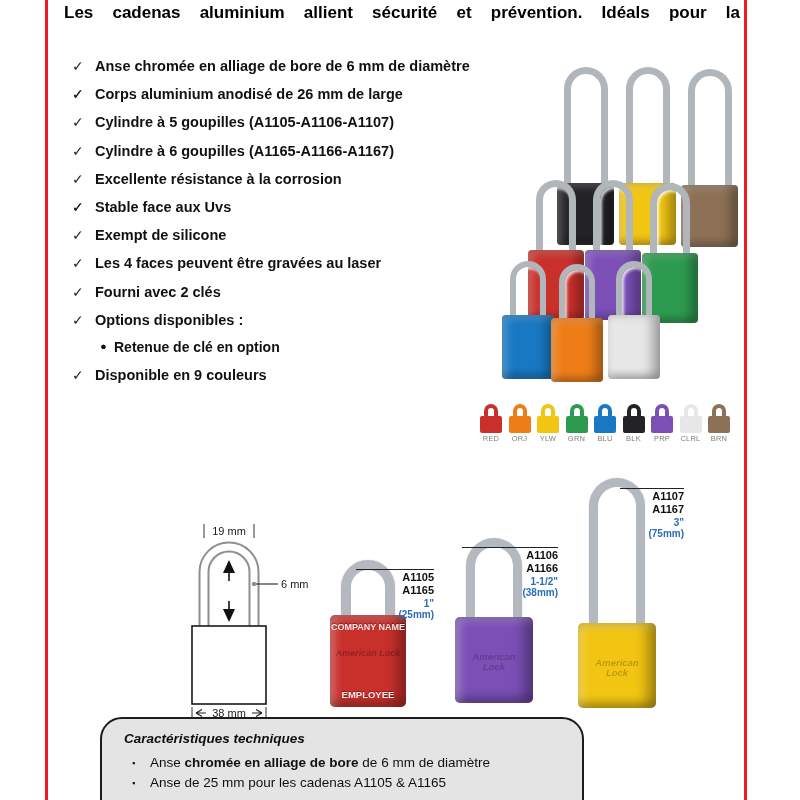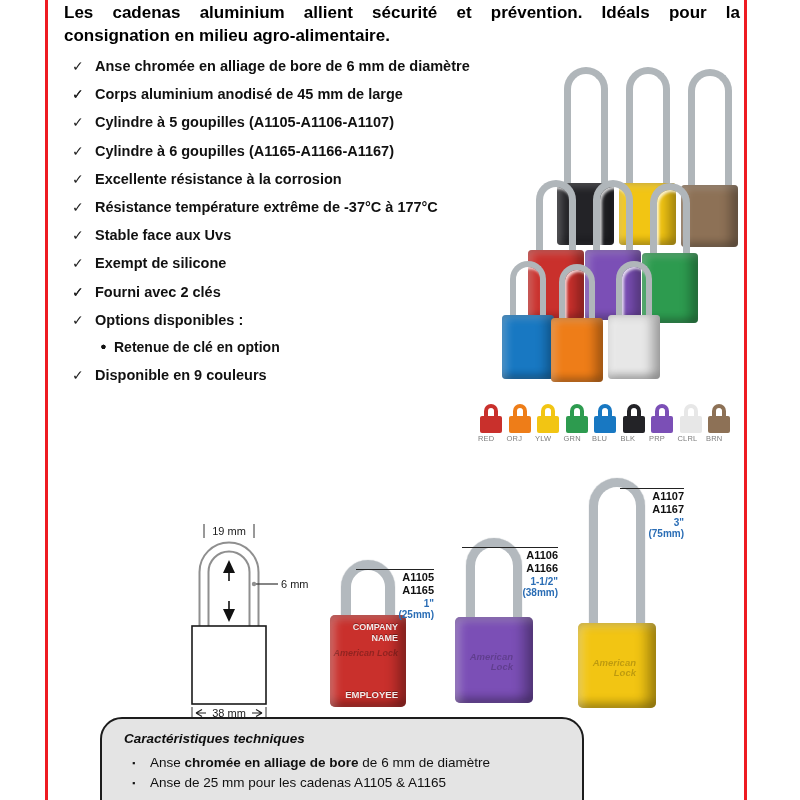--- a/index.html
+++ b/index.html
@@ -40,21 +40,21 @@
   .gp-mid .gp-body{height:70px;}
   .gp-front{width:52px;height:118px;} .gp-front .gp-shackle{width:36px;height:70px;border-width:6px;}
   .gp-front .gp-body{height:64px;}
   .gp-0{left:57px;top:11px;} .gp-1{left:119px;top:11px;} .gp-2{left:181px;top:13px;}
   .gp-3{left:28px;top:124px;} .gp-4{left:85px;top:124px;} .gp-5{left:142px;top:127px;}
   .gp-6{left:2px;top:205px;} .gp-7{left:51px;top:208px;} .gp-8{left:108px;top:205px;}
 
   
   #legend{position:absolute;left:478px;top:404px;width:254px;height:46px;display:flex;
           justify-content:space-between;}
-  .lg-item{width:26px;}
+  .lg-item{width:26px;text-align:center;}
   .lg-lock{position:relative;width:22px;height:29px;margin:0 auto;}
   .lg-shackle{position:absolute;left:50%;transform:translateX(-50%);top:0;width:14px;height:14px;
           box-sizing:border-box;border:4px solid #ccc;border-bottom:none;border-radius:8px 8px 0 0;}
   .lg-body{position:absolute;left:0;right:0;top:12px;height:17px;border-radius:2px;}
   .lg-label{margin-top:1px;font-size:7.5px;letter-spacing:.2px;color:#7d7d7d;line-height:9px;}
 
   
   #diagram{position:absolute;left:166px;top:518px;}
 
   
@@ -67,21 +67,21 @@
                      inset 0 -6px 8px rgba(0,0,0,.22);}
   #prod-red{left:330px;top:560px;width:76px;height:147px;}
   #prod-red .pshackle{width:54px;height:62px;border-width:10px;}
   #prod-red .pbody{height:92px;}
   #prod-purple{left:455px;top:538px;width:78px;height:165px;}
   #prod-purple .pshackle{width:56px;height:87px;}
   #prod-purple .pbody{height:86px;}
   #prod-yellow{left:578px;top:478px;width:78px;height:230px;}
   #prod-yellow .pshackle{width:56px;height:153px;}
   #prod-yellow .pbody{height:85px;}
-  .eng{position:absolute;left:0;right:8px;text-align:right;}
+  .eng{position:absolute;left:0;right:0;text-align:center;}
   .eng-top{top:7px;color:#f3e8e8;font-weight:700;font-size:9px;line-height:10.5px;
           text-shadow:0 -1px 0 rgba(0,0,0,.35);}
   .eng-logo{top:34px;color:rgba(0,0,0,.28);font-style:italic;font-weight:700;font-size:9px;line-height:9.5px;}
   .eng-logo-c{top:50%;transform:translateY(-40%);color:rgba(0,0,0,.22);font-style:italic;
           font-weight:700;font-size:9.5px;line-height:10px;padding:0 12px;}
   .eng-bottom{bottom:7px;color:#f3e8e8;font-weight:700;font-size:9.5px;
           text-shadow:0 -1px 0 rgba(0,0,0,.35);}
 
   
   .leader{position:absolute;height:1px;background:#222;}
@@ -106,34 +106,33 @@
   .tb-list b{font-weight:700;}
 </style>
 </head>
 <body>
 
 <div class="red-line" id="red-left"></div>
 <div class="red-line" id="red-right"></div>
 
 <div id="header">
   <div class="jline">Les cadenas aluminium allient sécurité et prévention. Idéals pour la</div>
-  <div>consignation en milieu agro-alimentaire.</div>
 </div>
 
 <ul id="features">
     <li class="feat"><span class="check">✓</span><span class="ftext">Anse chromée en alliage de bore de 6 mm de diamètre</span></li>
     <li class="feat"><span class="check">✓</span></li>
-    <li class="feat"><span class="check">✓</span><span class="ftext">Corps aluminium anodisé de 45 mm de large</span></li>
+    <li class="feat"><span class="check">✓</span><span class="ftext">Corps aluminium anodisé de 26 mm de large</span></li>
     <li class="feat"><span class="check">✓</span><span class="ftext">Cylindre à 5 goupilles (A1105-A1106-A1107)</span></li>
     <li class="feat"><span class="check">✓</span><span class="ftext">Cylindre à 6 goupilles (A1165-A1166-A1167)</span></li>
     <li class="feat"><span class="check">✓</span><span class="ftext">Excellente résistance à la corrosion</span></li>
-    <li class="feat"><span class="check">✓</span><span class="ftext">Résistance température extrême de -37°C à 177°C</span></li>
+    <li class="feat"><span class="check">✓</span></li>
     <li class="feat"><span class="check">✓</span><span class="ftext">Stable face aux Uvs</span></li>
     <li class="feat"><span class="check">✓</span><span class="ftext">Exempt de silicone</span></li>
-    <li class="feat"><span class="check">✓</span></li>
+    <li class="feat"><span class="check">✓</span><span class="ftext">Les 4 faces peuvent être gravées au laser</span></li>
     <li class="feat"><span class="check">✓</span><span class="ftext">Fourni avec 2 clés</span></li>
     <li class="feat"><span class="check">✓</span><span class="ftext">Options disponibles :</span><ul class="sub">
         <li><span class="dot">•</span></li>
         <li><span class="dot">•</span></li>
         <li><span class="dot">•</span><span>Retenue de clé en option</span></li>
       </ul></li>
     <li class="feat"><span class="check">✓</span><span class="ftext">Disponible en 9 couleurs</span></li>
   </ul>
 
 <div id="group-photo">

